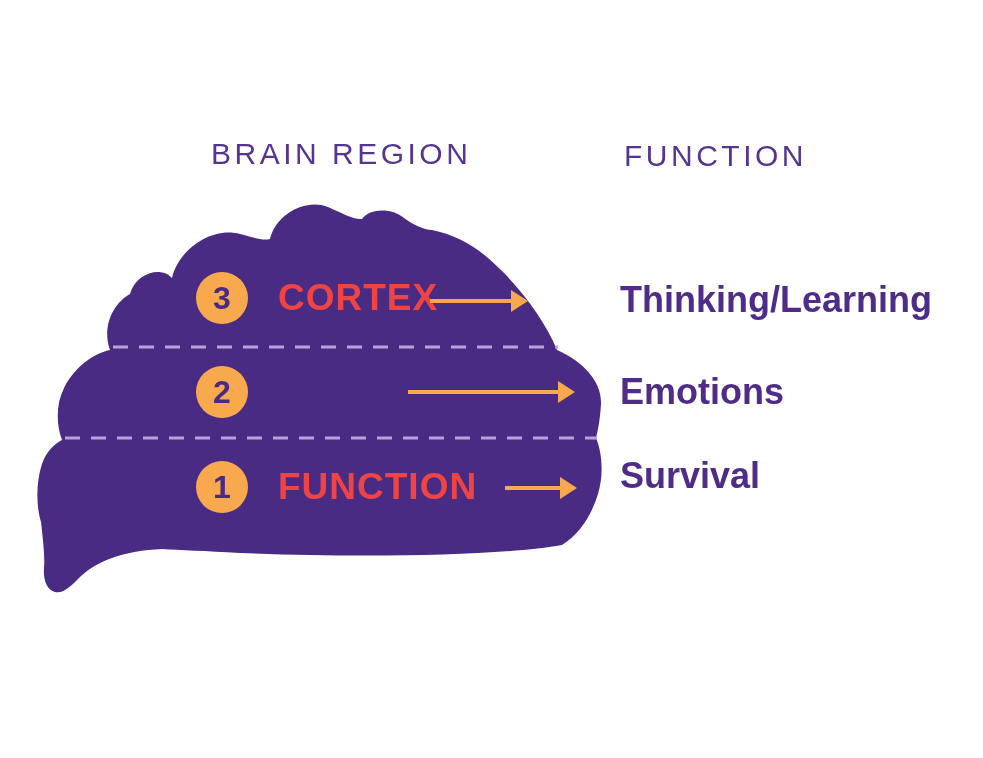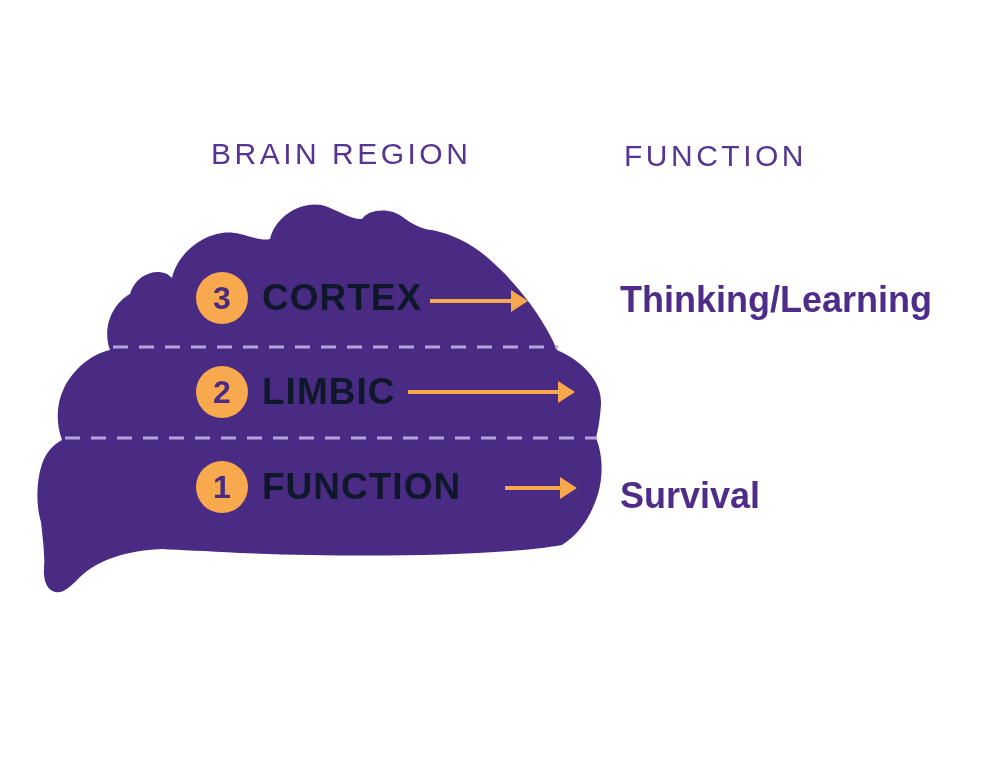--- a/index.html
+++ b/index.html
@@ -50,22 +50,22 @@
     justify-content: center;
     flex: 0 0 auto;
   }
   .num-circle span {
     color: #4A2B84;
     font-size: 32px;
     font-weight: 700;
     line-height: 1;
   }
   .region-label {
-    margin-left: 14px;
-    color: #0f172a;
+    margin-left: 30px;
+    color: #ef4444;
     font-size: 37px;
     font-weight: 700;
     letter-spacing: 1px;
     white-space: nowrap;
   }
   .arrow {
     position: absolute;
     height: 22px;
     transform: translateY(-50%);
     display: flex;
@@ -144,32 +144,32 @@
   <div class="arrow" style="left:430px; top:301px; width:98px;">
     <div class="arrow-shaft"></div>
     <div class="arrow-head"></div>
   </div>
   <div class="function-label" style="top:300px;">Thinking/Learning</div>
 
   <div class="region-row" style="left:196px; top:392px;">
     <div class="num-circle">
       <span>2</span>
     </div>
-    <div class="region-label">LIMBIC</div>
   </div>
   <div class="arrow" style="left:408px; top:392px; width:167px;">
     <div class="arrow-shaft"></div>
     <div class="arrow-head"></div>
   </div>
+  <div class="function-label" style="top:392px;">Emotions</div>
 
   <div class="region-row" style="left:196px; top:487px;">
     <div class="num-circle">
       <span>1</span>
     </div>
     <div class="region-label">FUNCTION</div>
   </div>
   <div class="arrow" style="left:505px; top:488px; width:72px;">
     <div class="arrow-shaft"></div>
     <div class="arrow-head"></div>
   </div>
-  <div class="function-label" style="top:496px;">Survival</div>
+  <div class="function-label" style="top:476px;">Survival</div>
 
 </div>
 
 </body></html>

